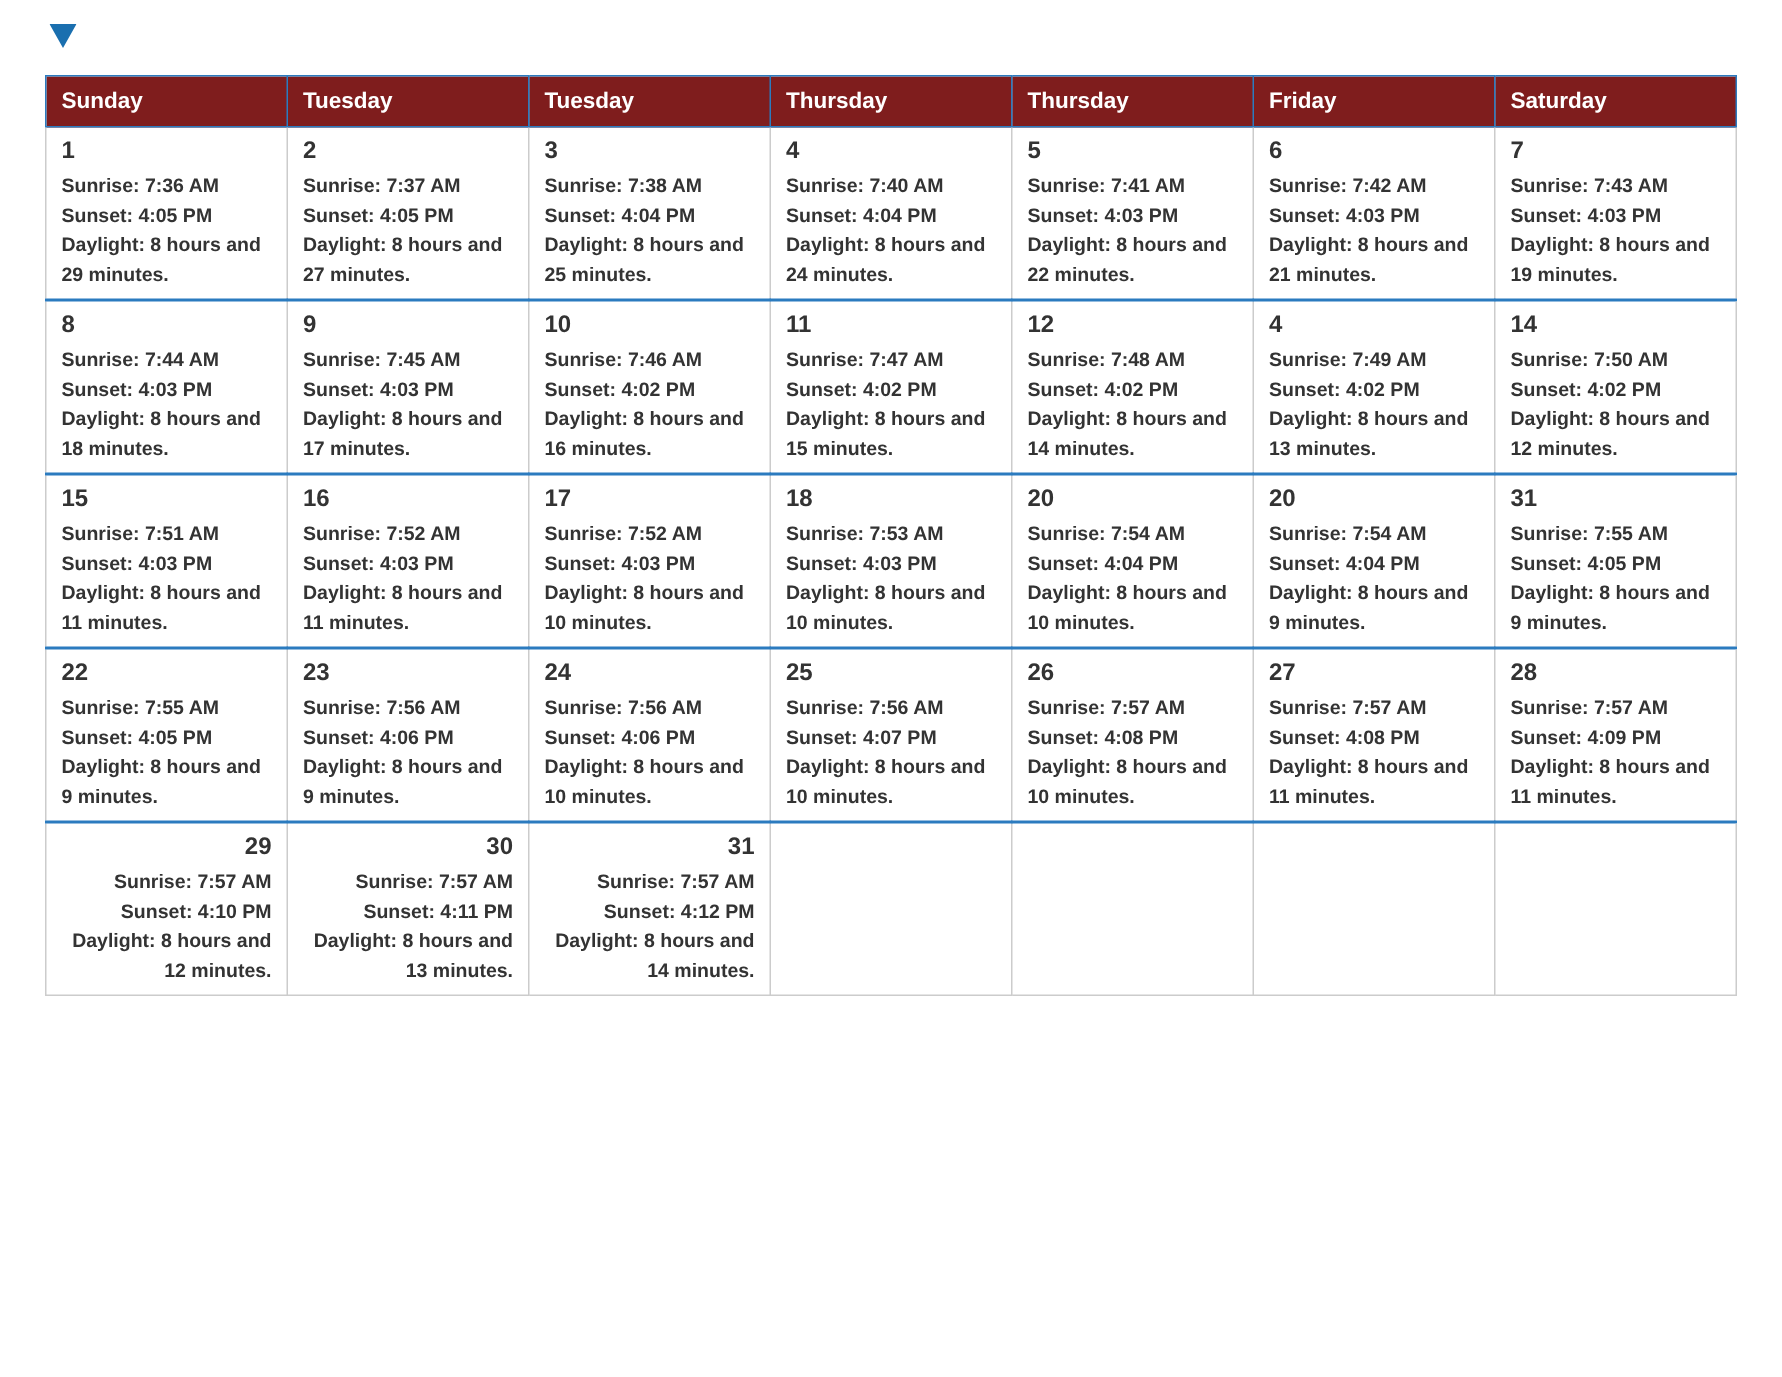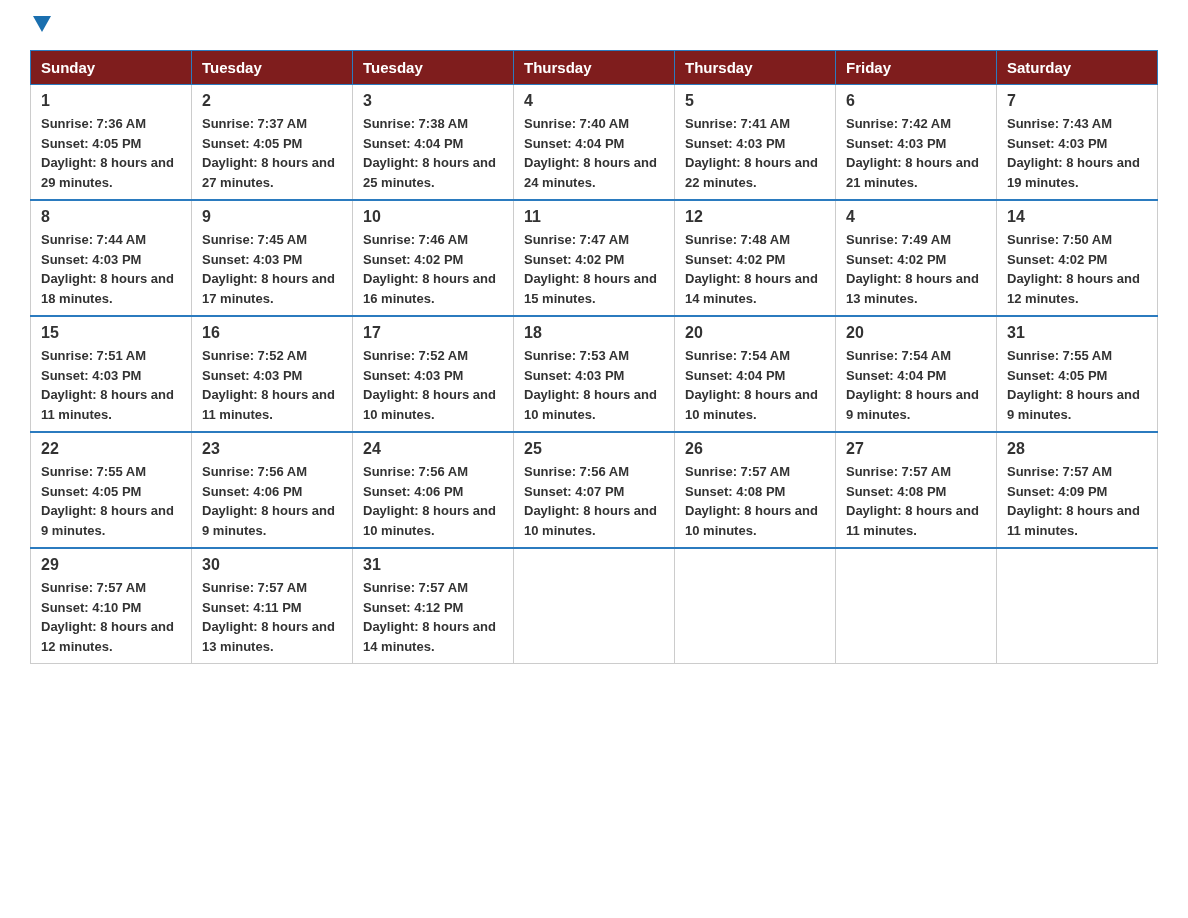--- a/index.html
+++ b/index.html
@@ -85,20 +85,21 @@
       font-size: 13px;
       color: #333;
       line-height: 1.5;
       font-weight: bold;
     }
     tbody tr {
       border-bottom: 2px solid #2b7bbf;
     }
     tbody tr:last-child {
       border-bottom: none;
+      text-align: right;
     }
     td.empty {
       background: #fff;
     }
   </style>
 </head>
 <body>
 
 <div class="header">
   <div class="logo">

